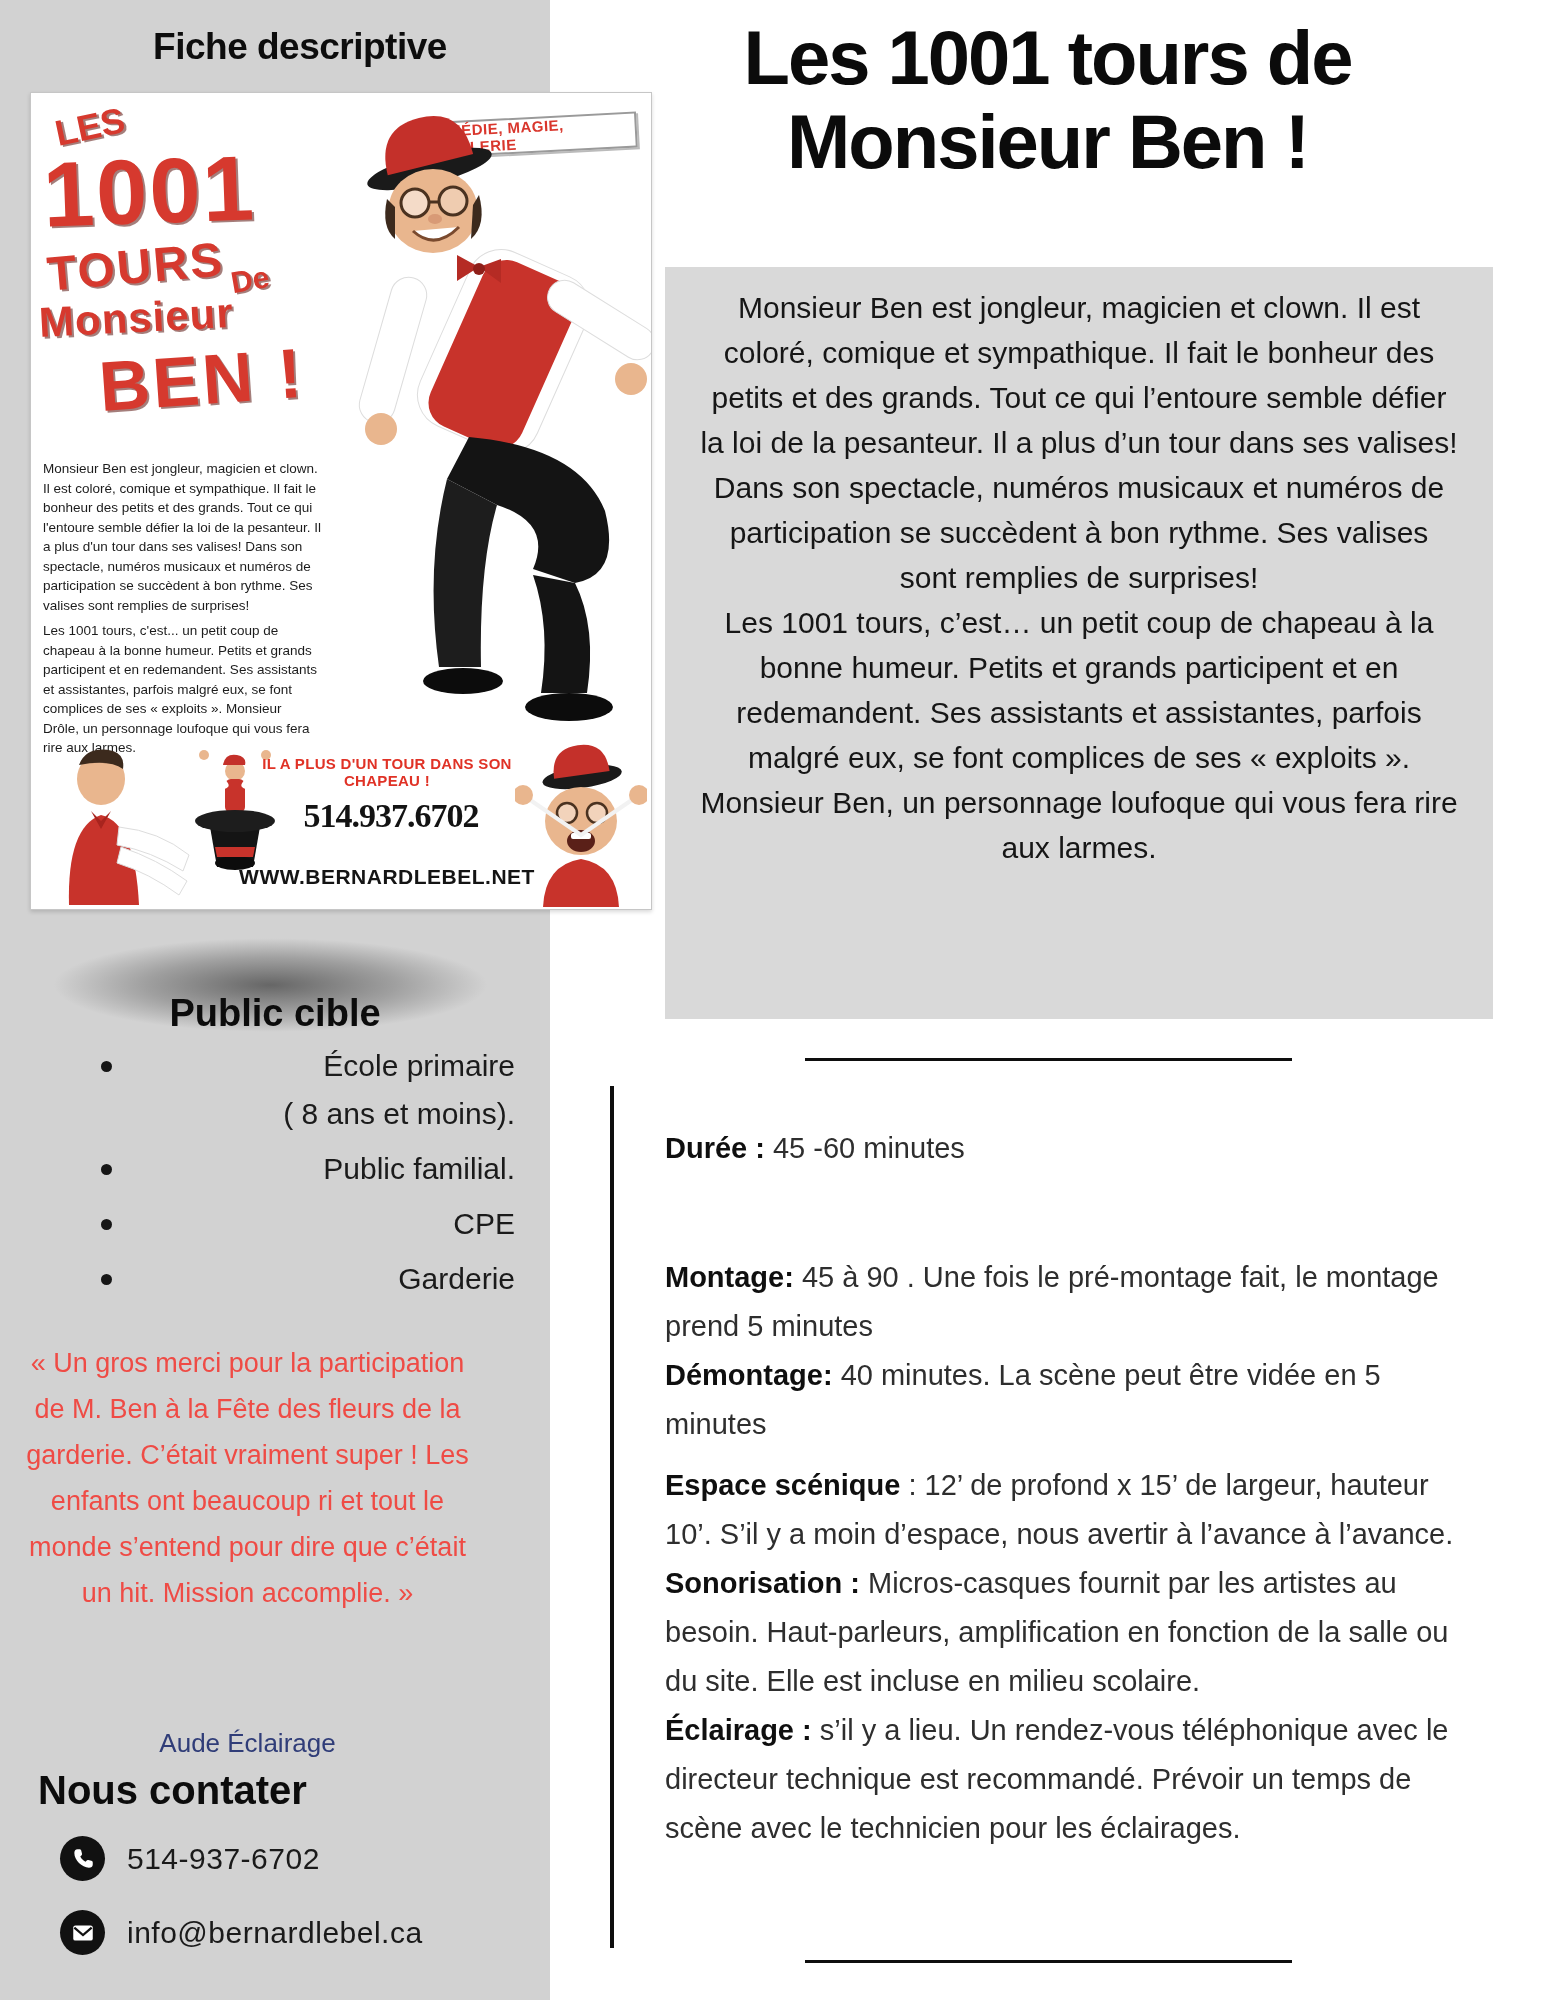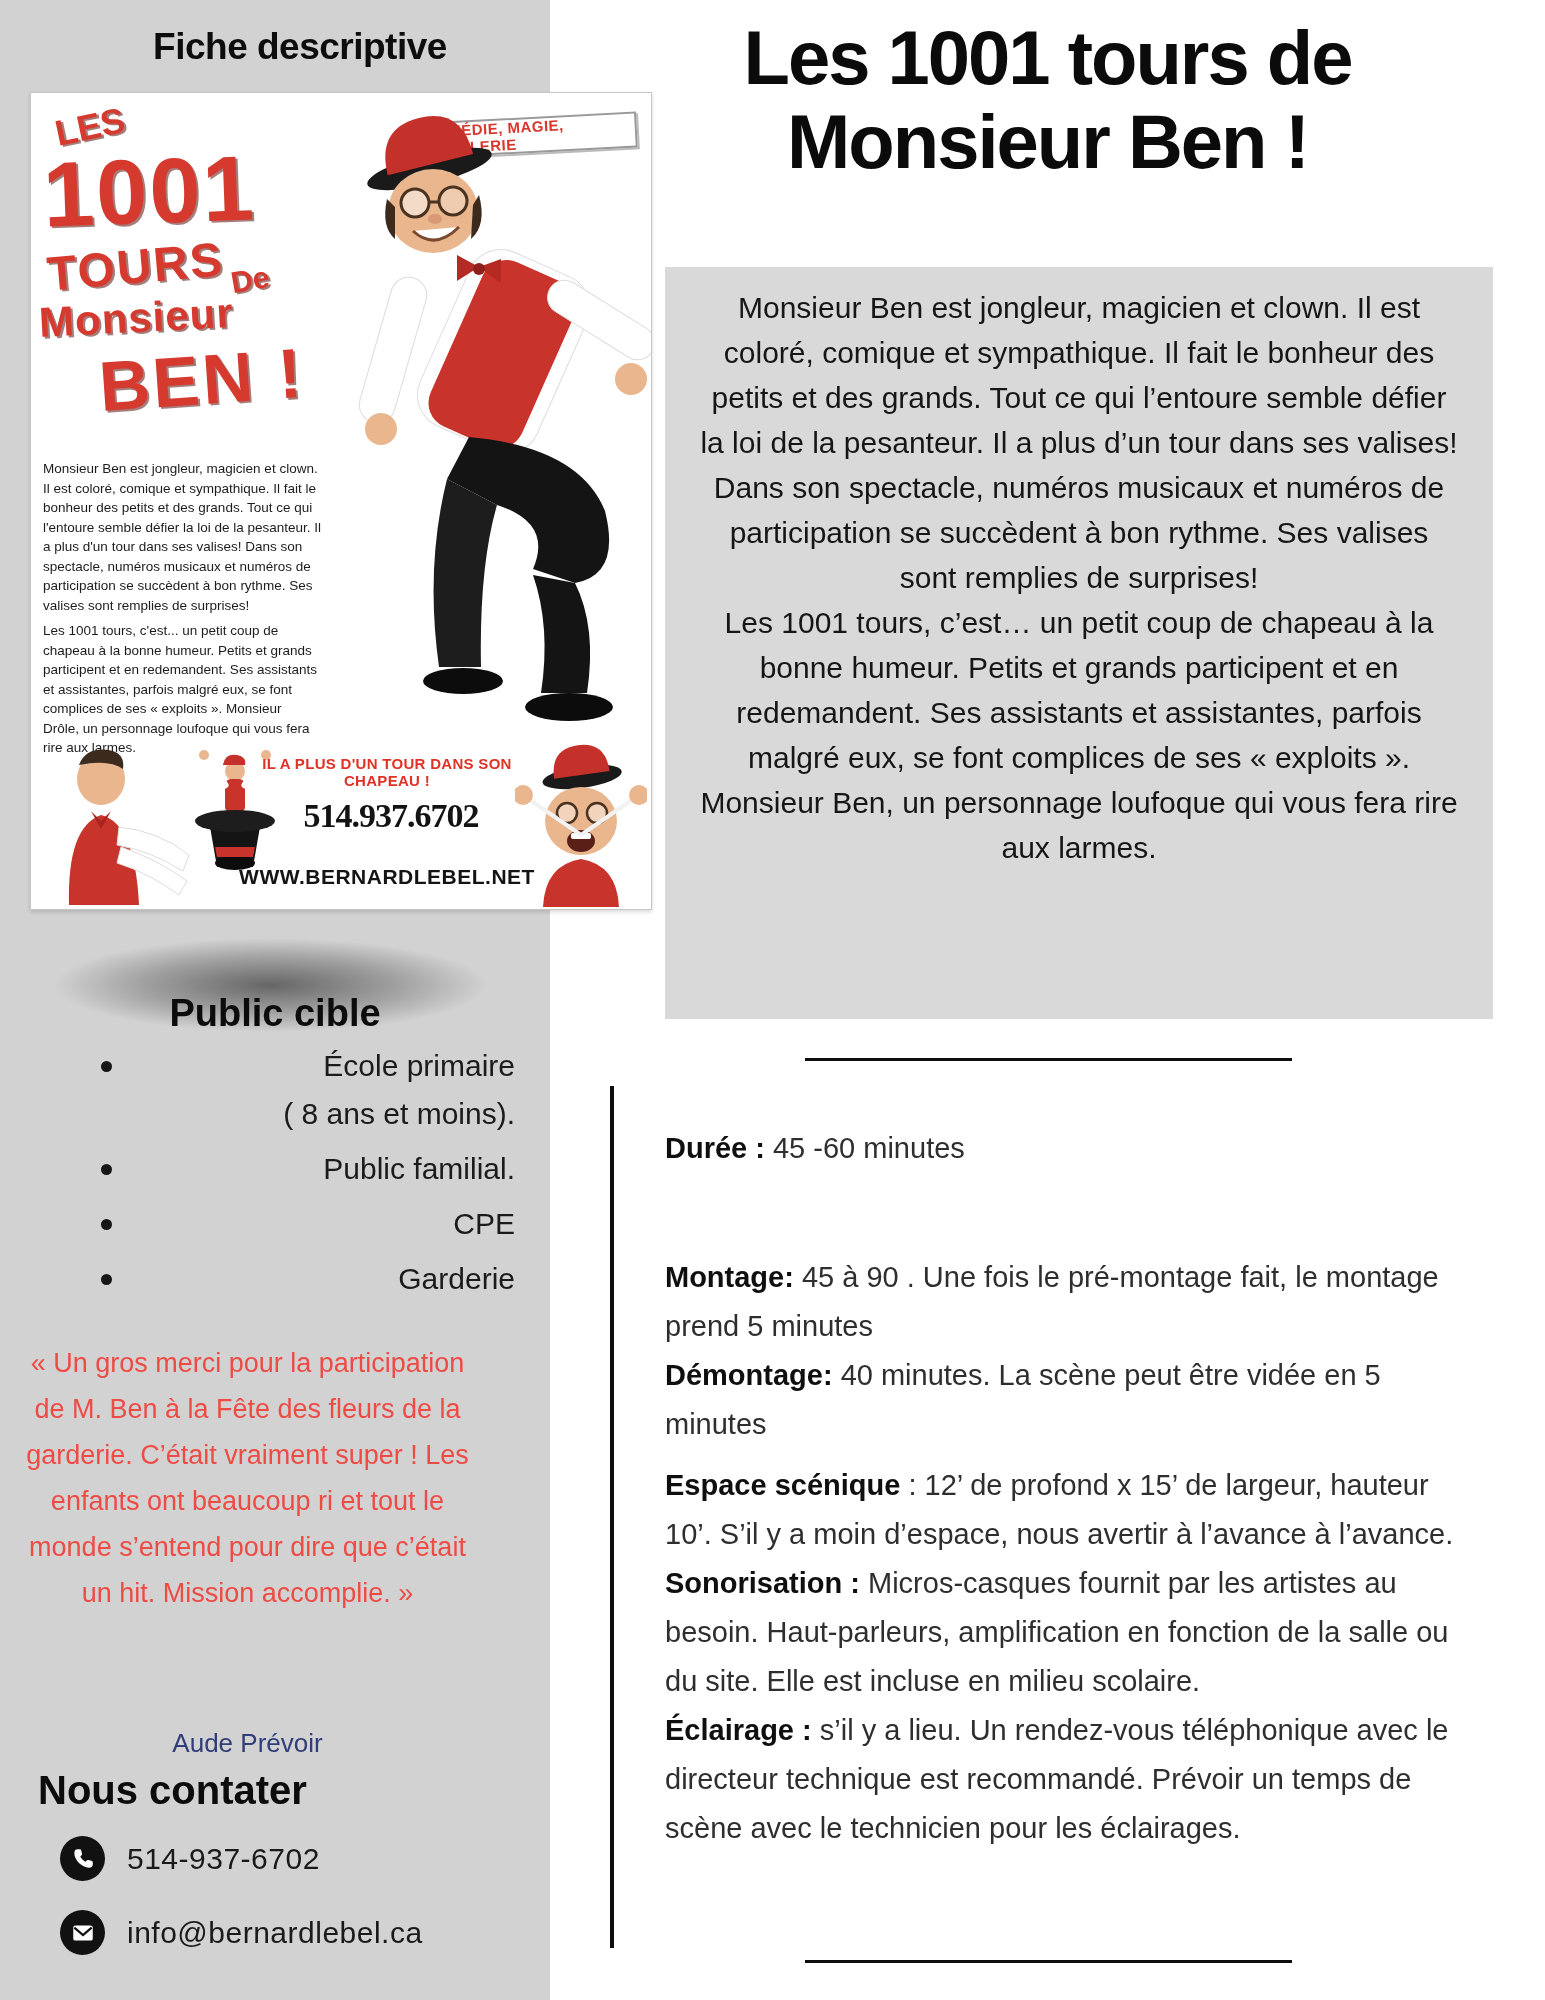--- a/index.html
+++ b/index.html
@@ -179,21 +179,21 @@
 
   <ul class="audience-list">
     <li><span>École primaire
 ( 8 ans et moins).</span></li>
     <li><span>Public familial.</span></li>
     <li><span>CPE</span></li>
     <li><span>Garderie</span></li>
   </ul>
 
   <div class="testimonial-quote">« Un gros merci pour la participation de M. Ben à la Fête des fleurs de la garderie. C’était vraiment super ! Les enfants ont beaucoup ri et tout le monde s’entend pour dire que c’était un hit. Mission accomplie. »</div>
-  <div class="testimonial-author">Aude Prévoir</div>
+  <div class="testimonial-author">Aude Éclairage</div>
 
   <div class="contact-heading">Nous contater</div>
 
   <div class="contact-row phone">
     <span class="icon-circle">
       <svg width="26" height="26" viewBox="0 0 24 24">
           <path fill="#fff" d="M7 3C5 3 4 4.5 4 6.5 4 13 11 20 17.5 20c2 0 3.5-1 3.5-3v-1.8c0-.8-.5-1.4-1.3-1.6l-2.9-.7c-.6-.1-1.2.1-1.6.6l-.8 1c-2.2-1.1-3.8-2.7-4.9-4.9l1-.8c.5-.4.7-1 .6-1.6l-.7-2.9C10.2 3.5 9.6 3 8.8 3H7z"></path>
         </svg>
     </span>
     <span class="contact-text">514-937-6702</span>

